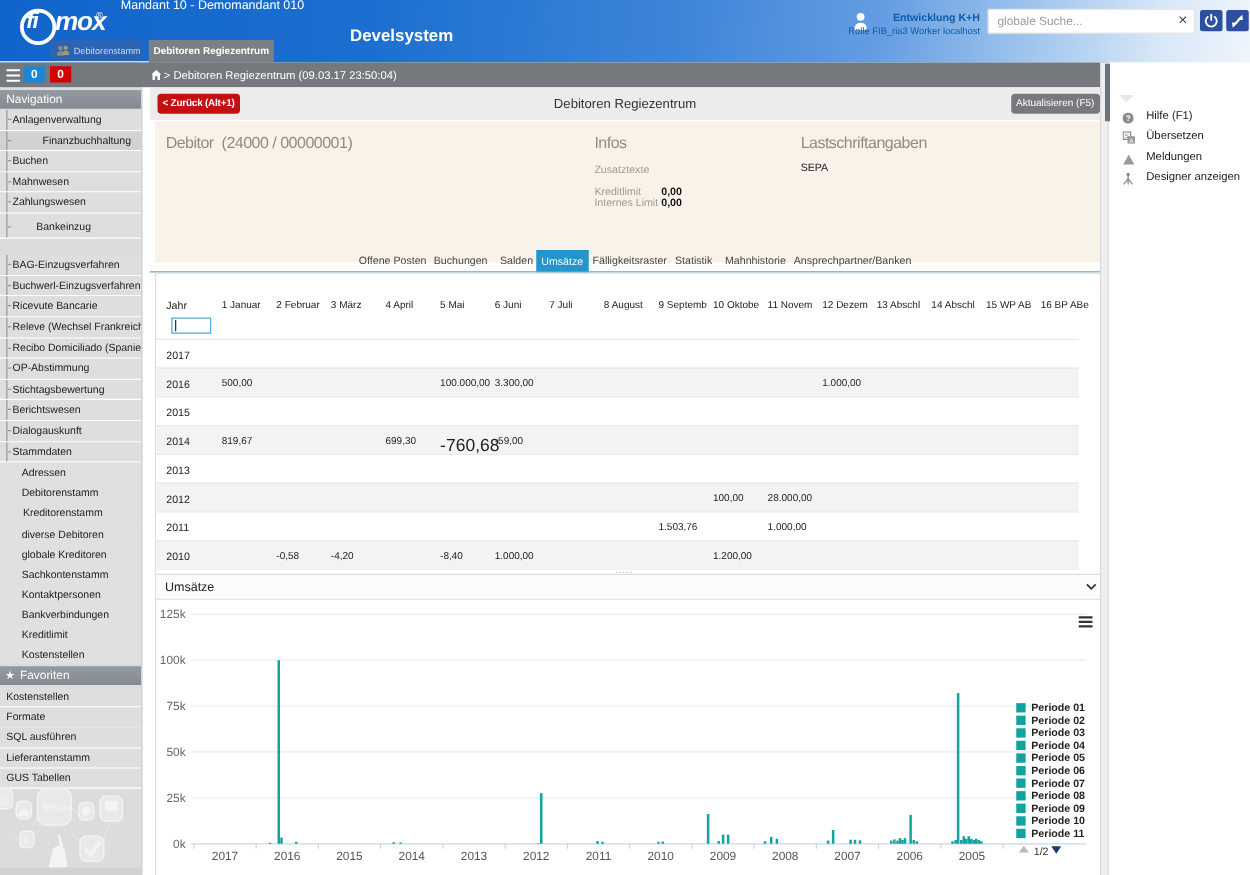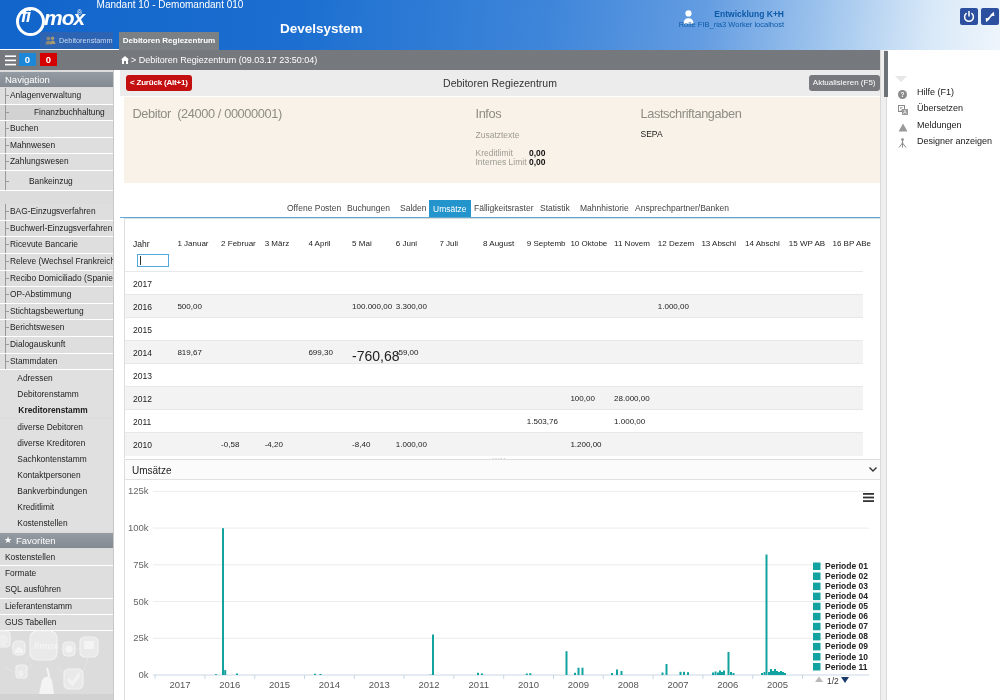--- a/index.html
+++ b/index.html
@@ -37,21 +37,21 @@
 .nitem .tree:after{content:"";position:absolute;left:1px;top:7px;width:3px;height:1px;background:#999;}
 .nsub{left:0;width:113px;height:16.1px;background:#e0e0e0;font-size:8.4px;line-height:16.1px;color:#1c1c1c;white-space:nowrap;}
 .nsub .tx{margin-left:16px;}
 #navstrip{left:113px;top:70px;width:7px;height:630px;background:#fff;border-left:1px solid #c8c8c8;}
 
 #content{left:120px;top:70px;width:760px;height:630px;background:#fff;}
 #chdr{left:0;top:0;width:760px;height:26px;background:#ececec;}
 #zurueck{left:6px;top:5px;height:16px;background:#c40f11;border-radius:3px;color:#fff;font-weight:bold;font-size:8px;line-height:16px;padding:0 4px;letter-spacing:-0.2px;}
 #ctitle{left:0;top:7px;width:760px;text-align:center;font-size:10.5px;color:#333;}
 #aktual{right:0.5px;top:5px;height:16px;background:#77797e;border-radius:3px;color:#fff;font-size:8px;line-height:16px;padding:0 4px;}
-#beige{left:3.5px;top:26.5px;width:756px;height:86px;background:#f9f2e8;}
+#beige{left:3.5px;top:26.5px;width:756px;height:113px;background:#f9f2e8;}
 .bigt{font-size:12.8px;color:#8d8d84;letter-spacing:-0.4px;}
 .addr{font-size:8.5px;color:#1a1a1a;line-height:9.5px;}
 .lbl{font-size:8.5px;color:#9b9b93;}
 .val{font-size:8.5px;color:#111;font-weight:bold;}
 
 .ctab{top:130px;height:17.5px;font-size:8.5px;line-height:17px;color:#444;white-space:nowrap;}
 #ctabs-line{left:0;top:146.5px;width:760px;height:1.5px;background:#5fa8d2;}
 #ctab-active{left:309px;top:129.5px;height:18px;background:#2394cc;color:#fff;padding:0 4px;font-size:8.5px;line-height:18px;}
 
 #sec1{left:4px;top:148px;width:755.5px;height:239px;border:1px solid #ddd;border-bottom:none;overflow:hidden;}
@@ -81,20 +81,24 @@
 <div class="abs logotxt" style="left:21px;top:6px;font-size:18px;">fi</div>
 <div class="abs logotxt" style="left:44px;top:6px;">mox</div>
 <div class="abs" style="left:77px;top:9px;color:#fff;font-size:7px;">®</div>
 <div id="devel" class="abs">Develsystem</div>
 <svg class="abs" style="left:683px;top:10px;" width="11" height="15" viewBox="0 0 11 15">
 <circle cx="5.5" cy="3.4" r="3.1" fill="#fff"></circle>
       <path d="M0.4 14 Q0.6 8.2 5.5 8.2 Q10.4 8.2 10.6 14 Z" fill="#fff"></path>
     </svg>
 <div id="usr1" class="abs">Entwicklung K+H</div>
 <div id="usr2" class="abs">Rolle FIB_ria3 Worker localhost</div>
+<div id="search" class="abs">
+      <span>globale Suche...</span>
+      <span class="x">×</span>
+    </div>
 <div class="abs hbtn" style="left:960px;"><svg width="12" height="12" viewBox="0 0 12 12" style="margin-top:2.5px;">
 <path d="M3.2 2.5 A4.4 4.4 0 1 0 8.8 2.5" stroke="#fff" stroke-width="1.5" fill="none" stroke-linecap="round"></path>
 <line x1="6" y1="0.5" x2="6" y2="5" stroke="#fff" stroke-width="1.5" stroke-linecap="round"></line>
       </svg></div>
 <div class="abs hbtn" style="left:981px;"><svg width="12" height="12" viewBox="0 0 12 12" style="margin-top:2.5px;">
 <line x1="3" y1="9" x2="9" y2="3" stroke="#fff" stroke-width="1.6"></line>
 <path d="M9.8 0.8 L10.4 5 L5.8 4.6 Z" fill="#fff"></path>
         <path d="M2.2 11.2 L1.6 7 L6.2 7.4 Z" fill="#fff"></path>
       </svg></div>
 <div id="ttab1" class="abs ttab"><svg style="position:absolute;left:5px;top:4px;" width="11" height="9" viewBox="0 0 11 9">
@@ -133,23 +137,23 @@
 <div class="abs nitem" style="top:167.4px;"><span class="tree"></span><span class="tx">Ricevute Bancarie</span></div>
 <div class="abs nitem" style="top:184.0px;"><span class="tree"></span><span class="tx">Releve (Wechsel Frankreich)</span></div>
 <div class="abs nitem" style="top:200.6px;"><span class="tree"></span><span class="tx">Recibo Domiciliado (Spanien)</span></div>
 <div class="abs nitem" style="top:217.2px;"><span class="tree"></span><span class="tx">OP-Abstimmung</span></div>
 <div class="abs nitem" style="top:233.8px;"><span class="tree"></span><span class="tx">Stichtagsbewertung</span></div>
 <div class="abs nitem" style="top:250.4px;"><span class="tree"></span><span class="tx">Berichtswesen</span></div>
 <div class="abs nitem" style="top:267.0px;"><span class="tree"></span><span class="tx">Dialogauskunft</span></div>
 <div class="abs nitem" style="top:283.6px;"><span class="tree"></span><span class="tx">Stammdaten</span></div>
 <div class="abs nsub" style="top:300.2px;">&nbsp;<span class="tx" style="margin-left:15px;">Adressen</span></div>
 <div class="abs nsub" style="top:316.3px;">&nbsp;<span class="tx" style="margin-left:15px;">Debitorenstamm</span></div>
-<div class="abs nsub" style="top:332.4px;">&nbsp;<span class="tx" style="font-weight:bold;">Kreditorenstamm</span></div>
+<div class="abs nsub" style="top:332.4px;">&nbsp;<span class="tx" style="">Kreditorenstamm</span></div>
 <div class="abs nsub" style="top:348.5px;">&nbsp;<span class="tx" style="margin-left:15px;">diverse Debitoren</span></div>
-<div class="abs nsub" style="top:364.6px;">&nbsp;<span class="tx" style="margin-left:15px;">diverse Kreditoren</span></div>
+<div class="abs nsub" style="top:364.6px;">&nbsp;<span class="tx" style="margin-left:15px;">globale Kreditoren</span></div>
 <div class="abs nsub" style="top:380.7px;">&nbsp;<span class="tx" style="margin-left:15px;">Sachkontenstamm</span></div>
 <div class="abs nsub" style="top:396.8px;">&nbsp;<span class="tx" style="margin-left:15px;">Kontaktpersonen</span></div>
 <div class="abs nsub" style="top:412.9px;">&nbsp;<span class="tx" style="margin-left:15px;">Bankverbindungen</span></div>
 <div class="abs nsub" style="top:429.0px;">&nbsp;<span class="tx" style="margin-left:15px;">Kreditlimit</span></div>
 <div class="abs nsub" style="top:445.1px;">&nbsp;<span class="tx" style="margin-left:15px;">Kostenstellen</span></div>
 <div class="abs navhdr" style="top:463.2px;"><span style="margin-left:16px;">Favoriten</span><span style="position:absolute;left:4px;top:0;color:#fff;font-size:9px;">★</span></div>
 <div class="abs nitem" style="top:479.7px;"><span class="tx" style="margin-left:5px;">Kostenstellen</span></div>
 <div class="abs nitem" style="top:496.0px;"><span class="tx" style="margin-left:5px;">Formate</span></div>
 <div class="abs nitem" style="top:512.2px;"><span class="tx" style="margin-left:5px;">SQL ausführen</span></div>
 <div class="abs nitem" style="top:528.5px;"><span class="tx" style="margin-left:5px;">Lieferantenstamm</span></div>

